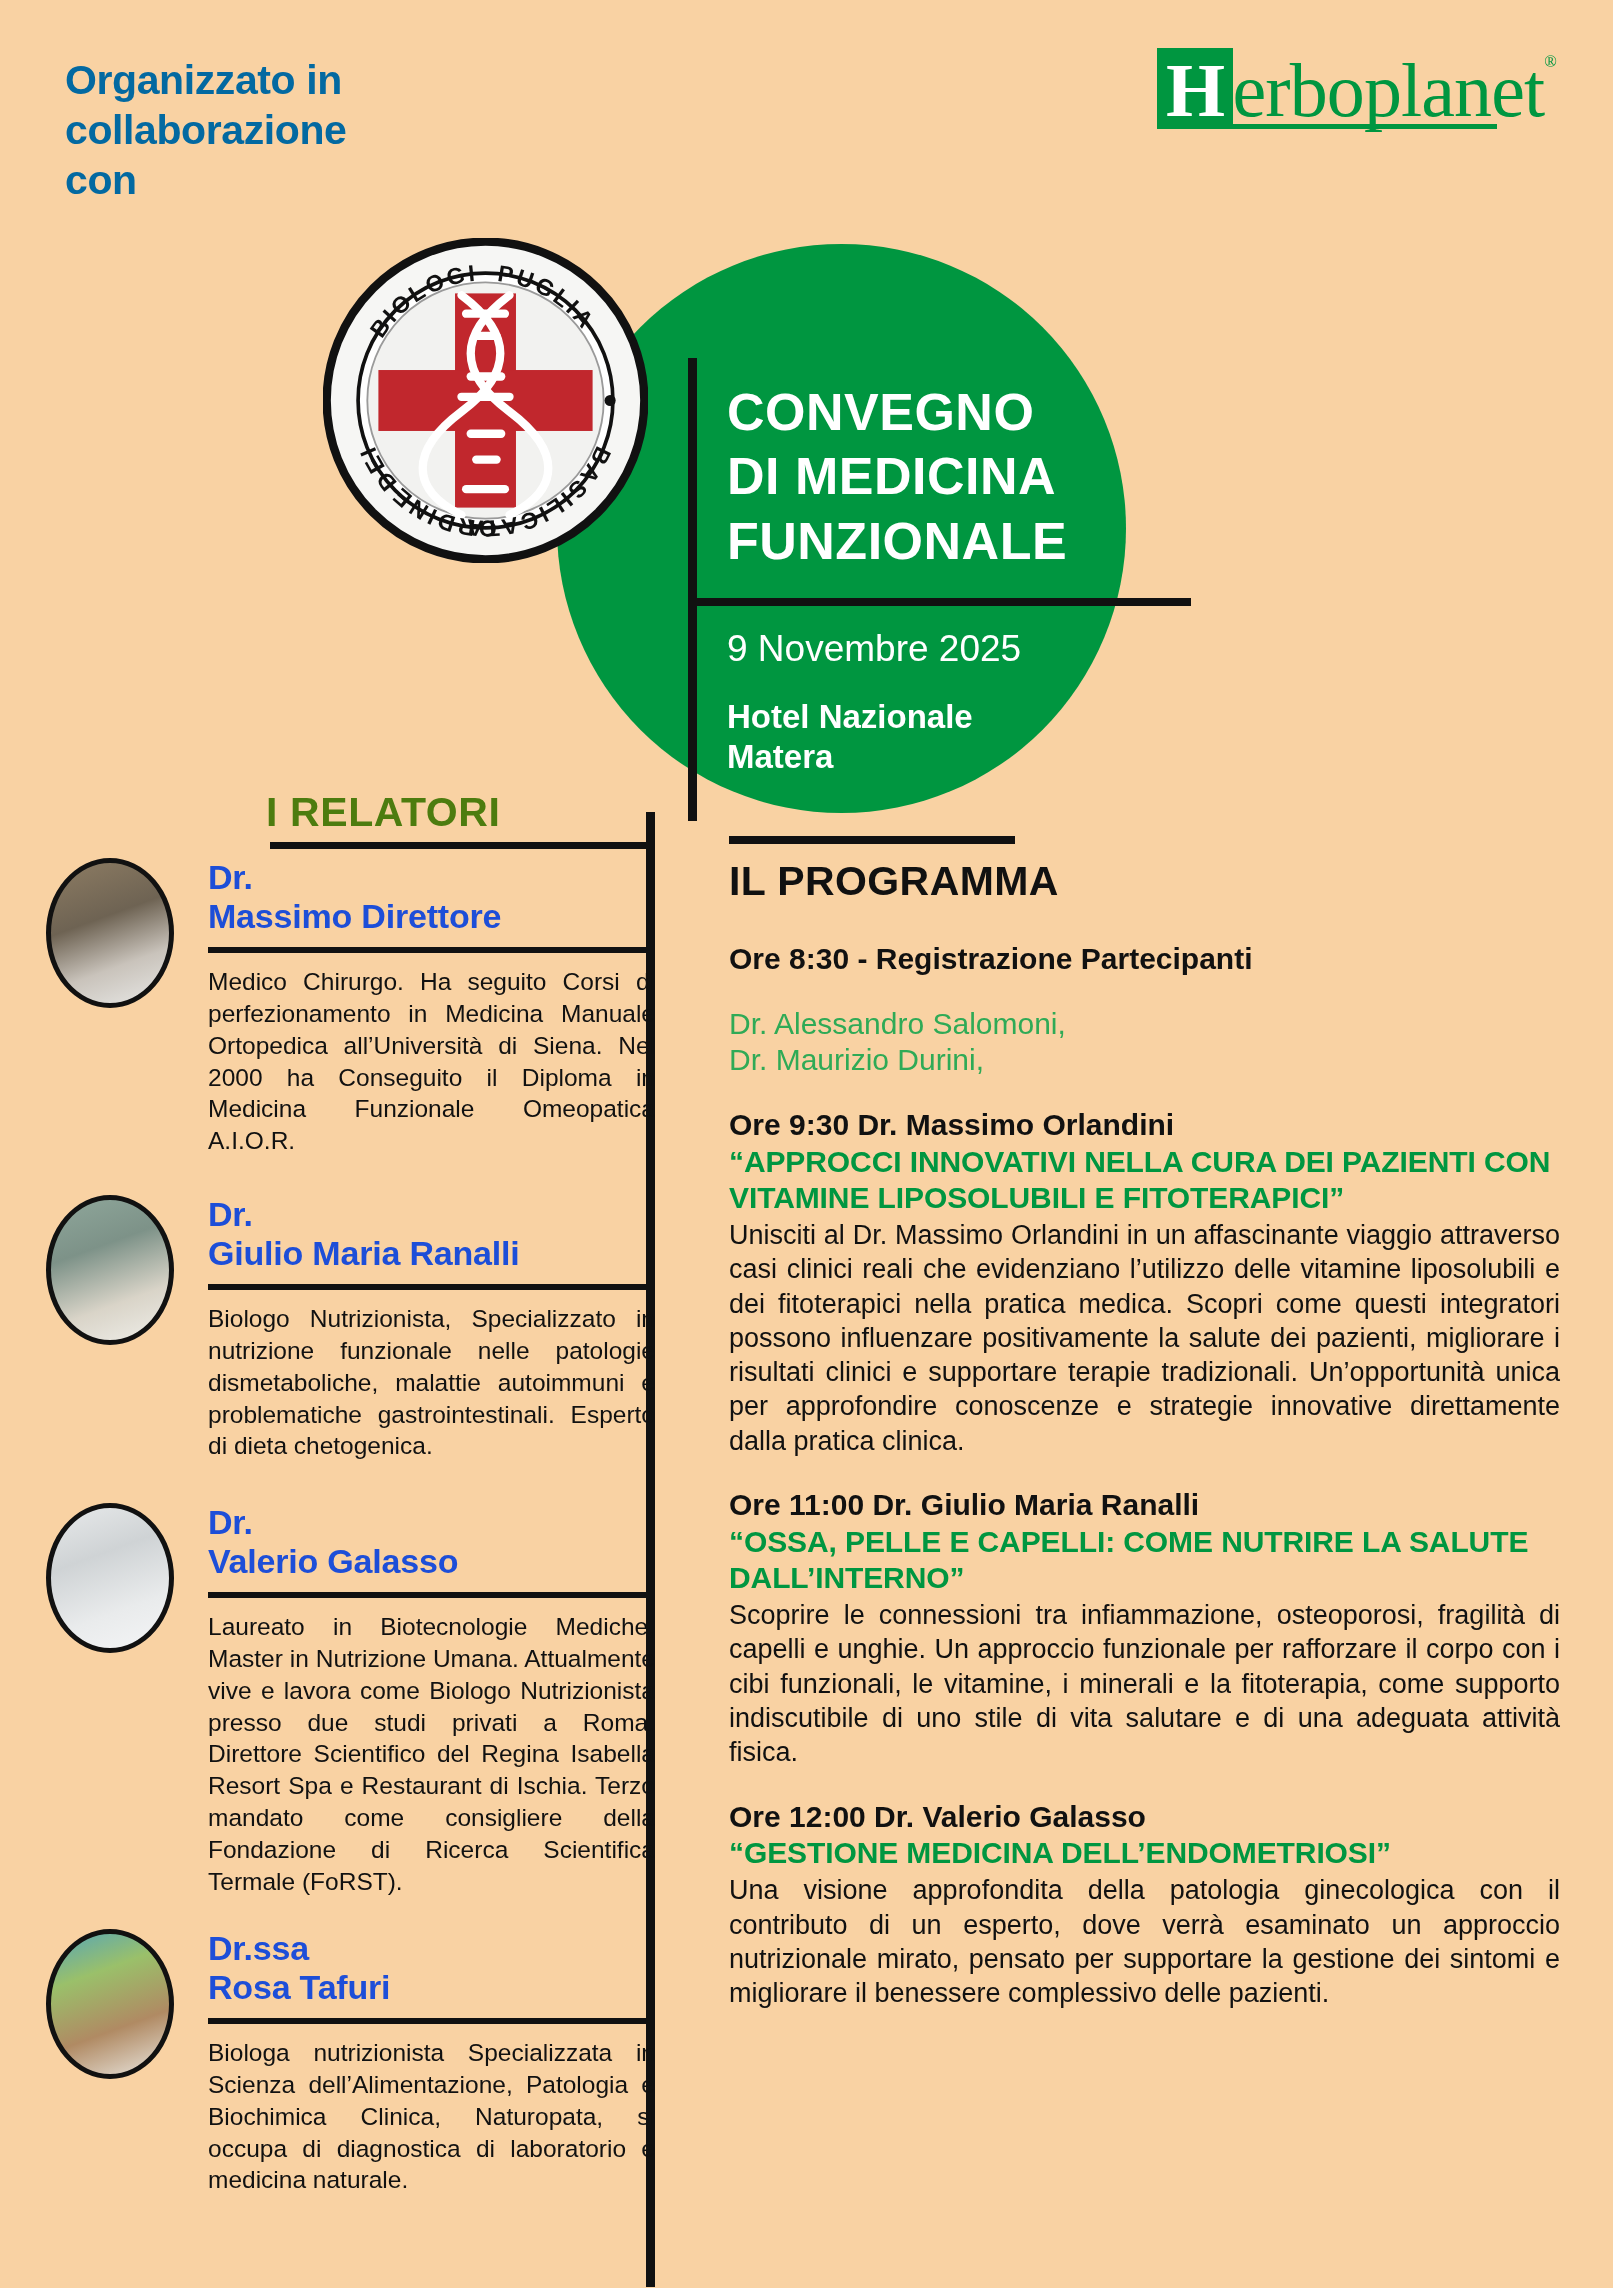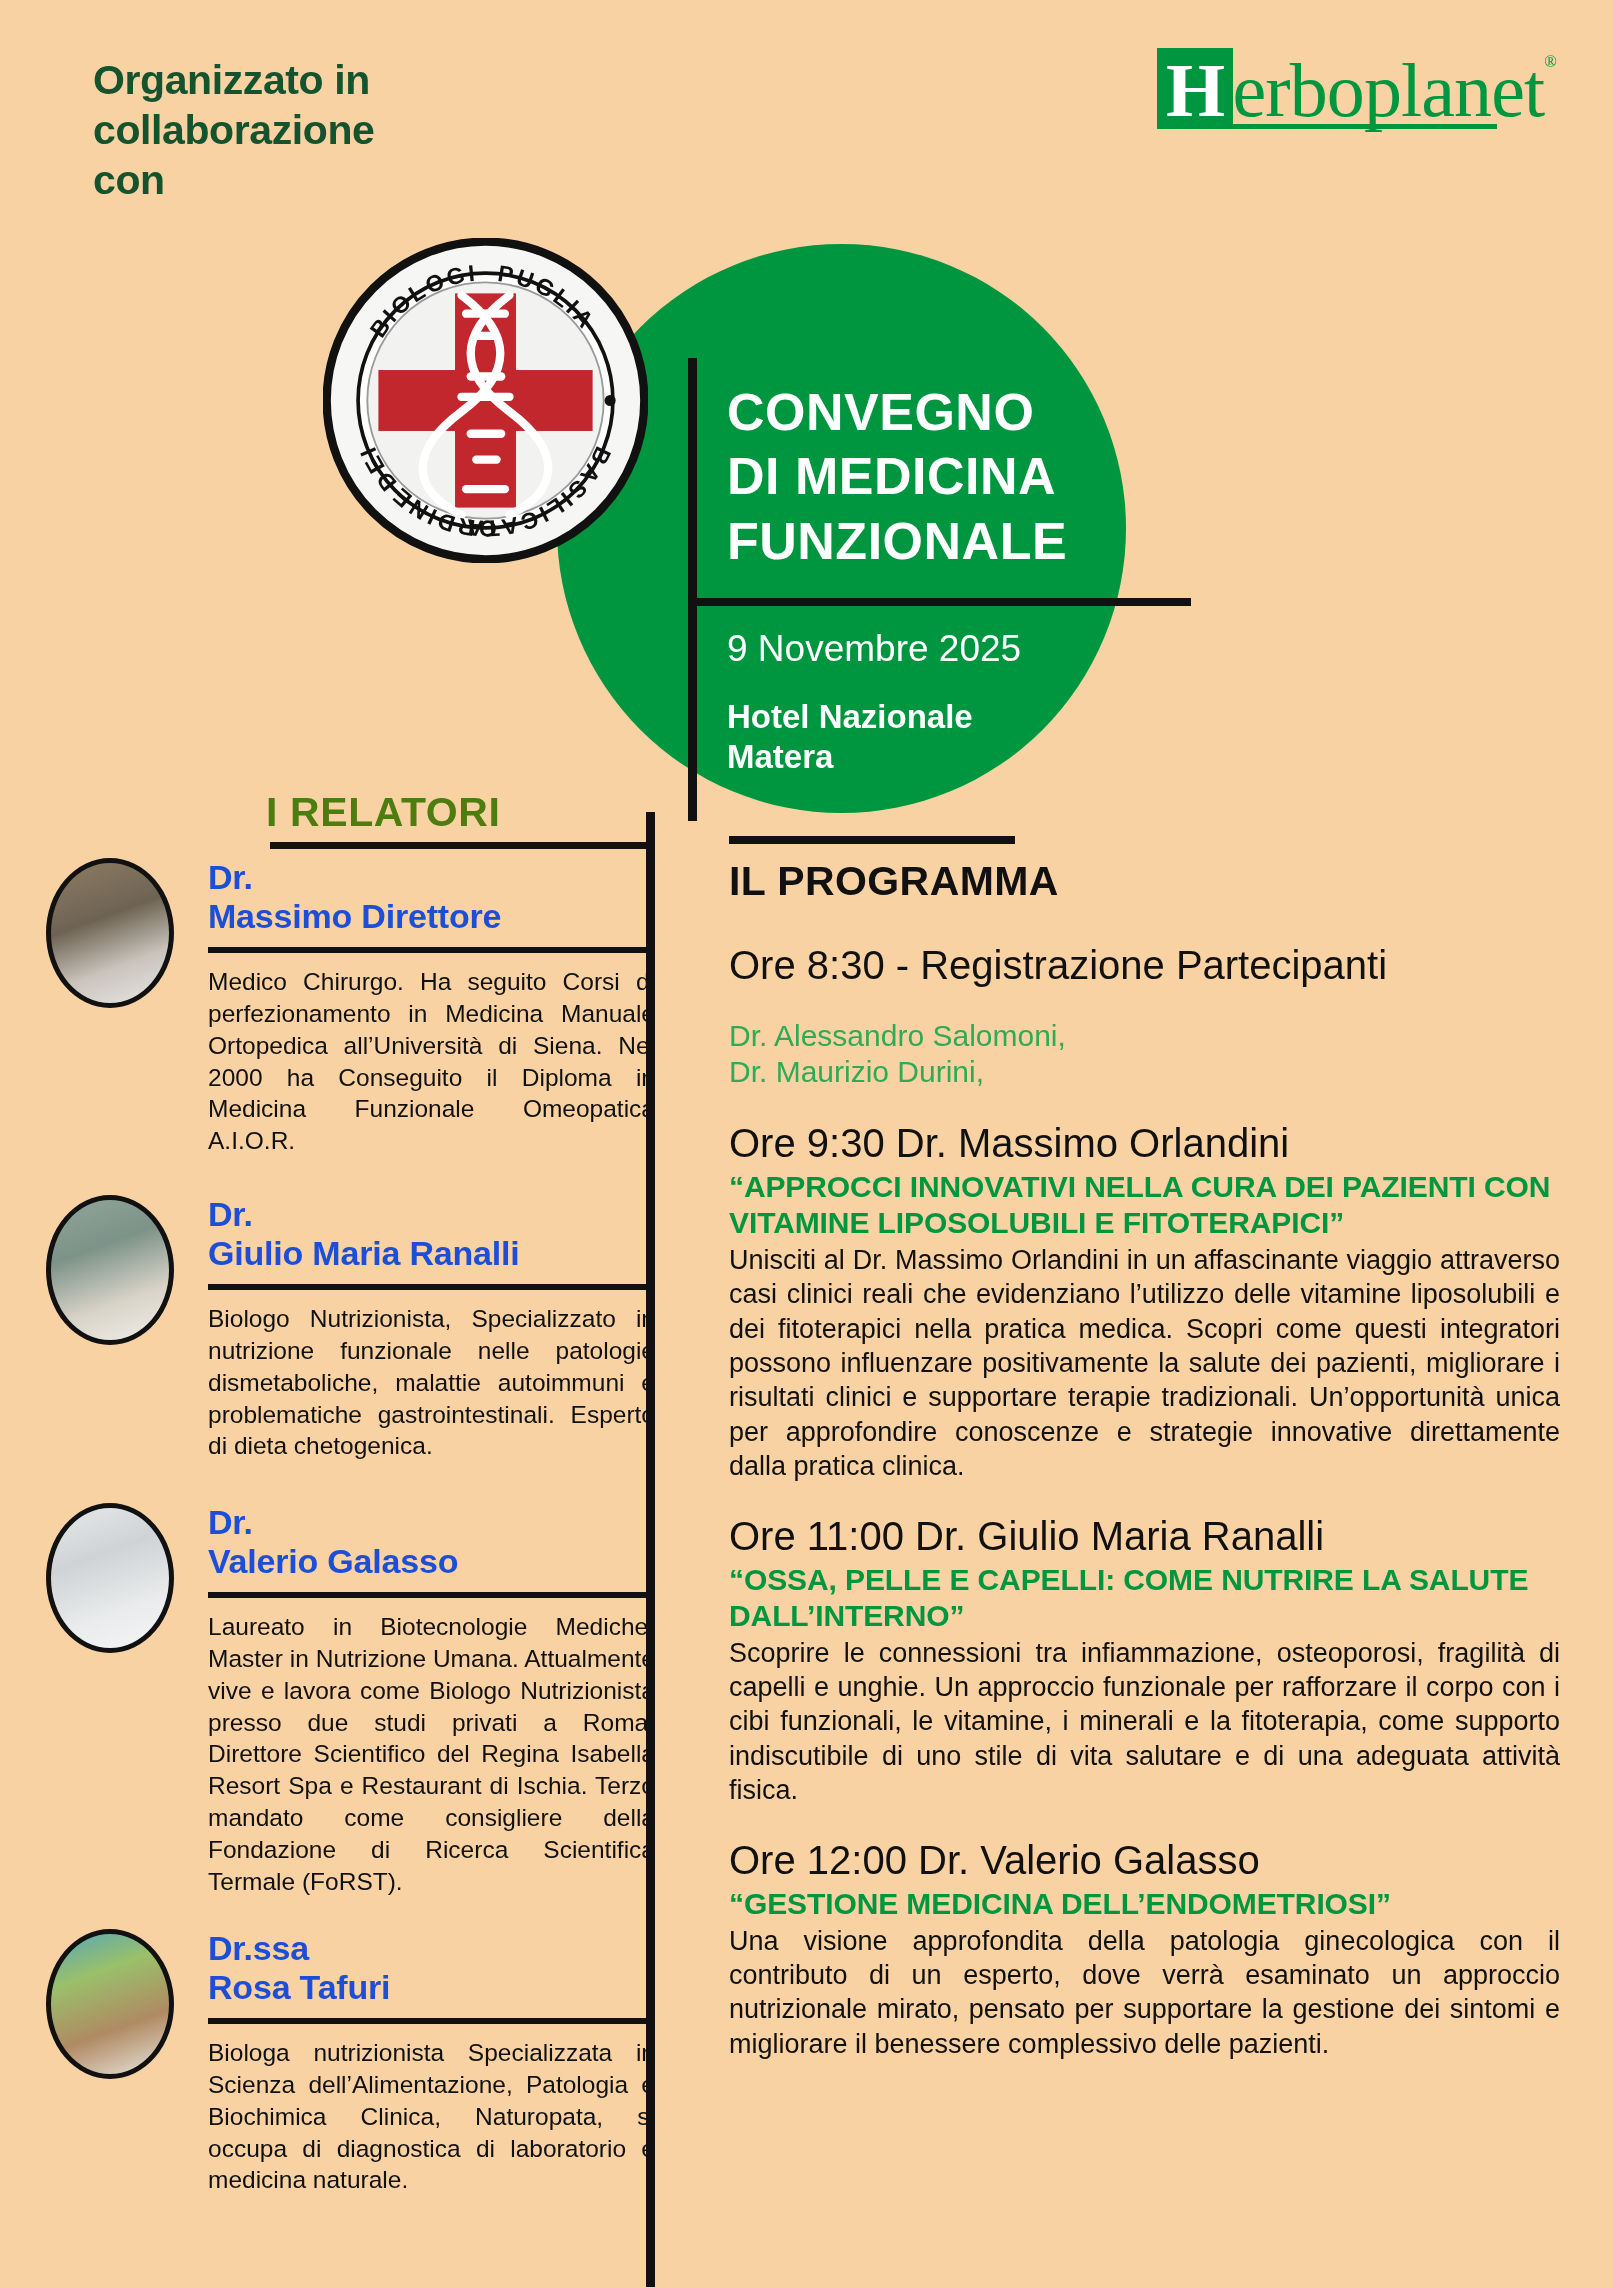--- a/index.html
+++ b/index.html
@@ -12,26 +12,26 @@
     position:relative;
     width:1613px;
     height:2289px;
     background:#f9d2a3;
     overflow:hidden;
   }
 
   
   .organizzato{
     position:absolute;
-    left:93px; top:55px;
+    left:65px; top:55px;
     width:388px;
     font-size:41px;
     font-weight:bold;
     line-height:1.22;
-    color:#14532d;
+    color:#0369a1;
     letter-spacing:-0.4px;
   }
 
   .herbo{
     position:absolute;
     right:57px; top:48px;
     display:flex;
     flex-direction:column;
     align-items:flex-start;
   }
@@ -192,22 +192,22 @@
     letter-spacing:0.4px;
     text-align:center;
   }
   .prog-list{
     position:absolute;
     left:729px; top:940px;
     width:831px;
   }
   .prog-item{margin-bottom:28px;}
   .prog-time{
-    font-size:40px;
-    font-weight:normal;
+    font-size:30px;
+    font-weight:bold;
     color:#111111;
     line-height:1.26;
   }
   .prog-hosts{
     font-size:30px;
     color:#2faa56;
     line-height:1.20;
     margin-top:1.8px;
   }
   .prog-talk{

